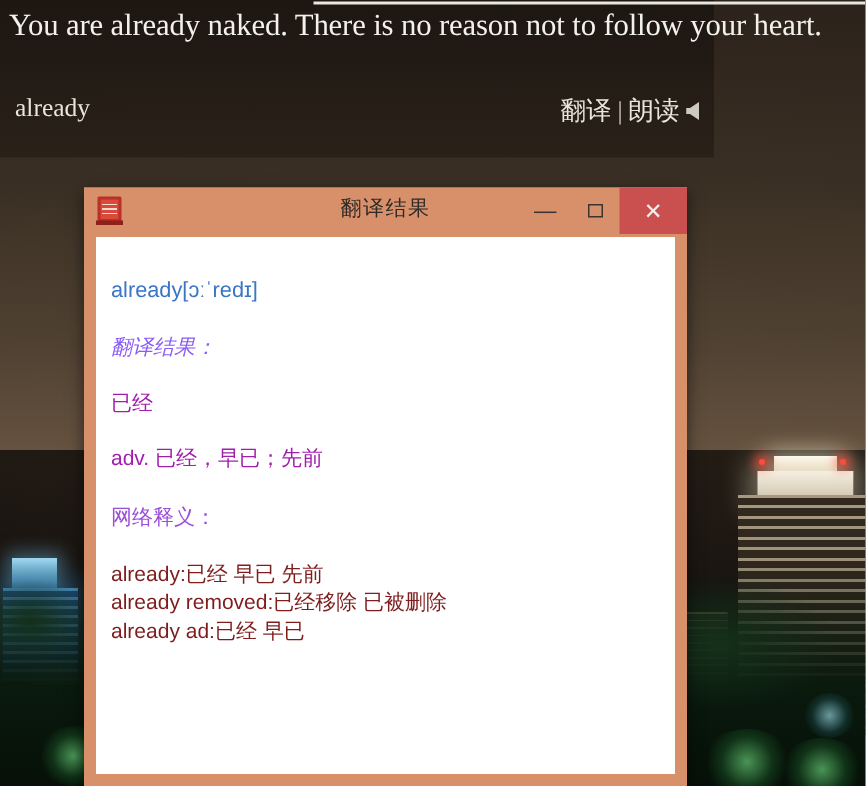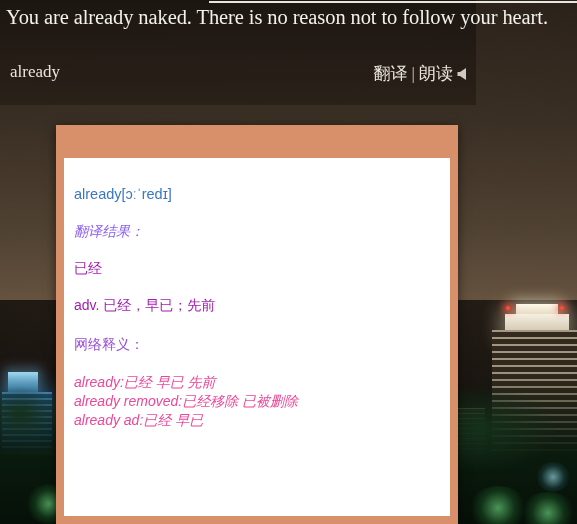--- a/index.html
+++ b/index.html
@@ -254,24 +254,23 @@
   }
   .sect-label.magenta { color: #8b5cf6; font-style: italic; }
   .sect-label.purple  { color: #9b4fd8; }
   .plain {
     color: #a21caf;
     font-size: 14px;
     margin: 19px 0 0 0;
   }
   .net-list {
     margin: 19px 0 0 0;
-    color: #ec4899;
+    color: #7f1d1d;
     font-size: 14px;
     line-height: 19px;
-    font-style: italic;
   }
   .net-list div { white-space: nowrap; }
 </style>
 </head>
 <body>
 
 <div id="root">
 
   <div class="bg-photo">
     <div class="bg-sky"></div>
@@ -306,20 +305,39 @@
       <span class="speaker-icon">
         <svg width="16" height="16" viewBox="0 0 16 16" aria-hidden="true">
           <path d="M10 2 L4 6 L1.5 6 L1.5 10 L4 10 L10 14 Z" fill="#cfcac1"></path>
         </svg>
       </span>
     </div>
   </div>
 
   <div class="dialog">
 
+    <div class="titlebar">
+
+      <span class="win-icon">
+        <span class="book-back"></span>
+        <span class="book-front"></span>
+        <span class="book-lines"></span>
+        <span class="book-base"></span>
+      </span>
+
+      <div class="win-title">翻译结果</div>
+
+      <div class="win-controls">
+        <div class="ctl min">—</div>
+        <div class="ctl max">
+          <span class="sq"></span>
+        </div>
+        <div class="ctl close">✕</div>
+      </div>
+    </div>
 
     <div class="content">
 
       <div class="entry-head">already[ɔːˈredɪ]</div>
 
       <div class="sect-label magenta">翻译结果：</div>
 
       <div class="plain">已经</div>
 
 

